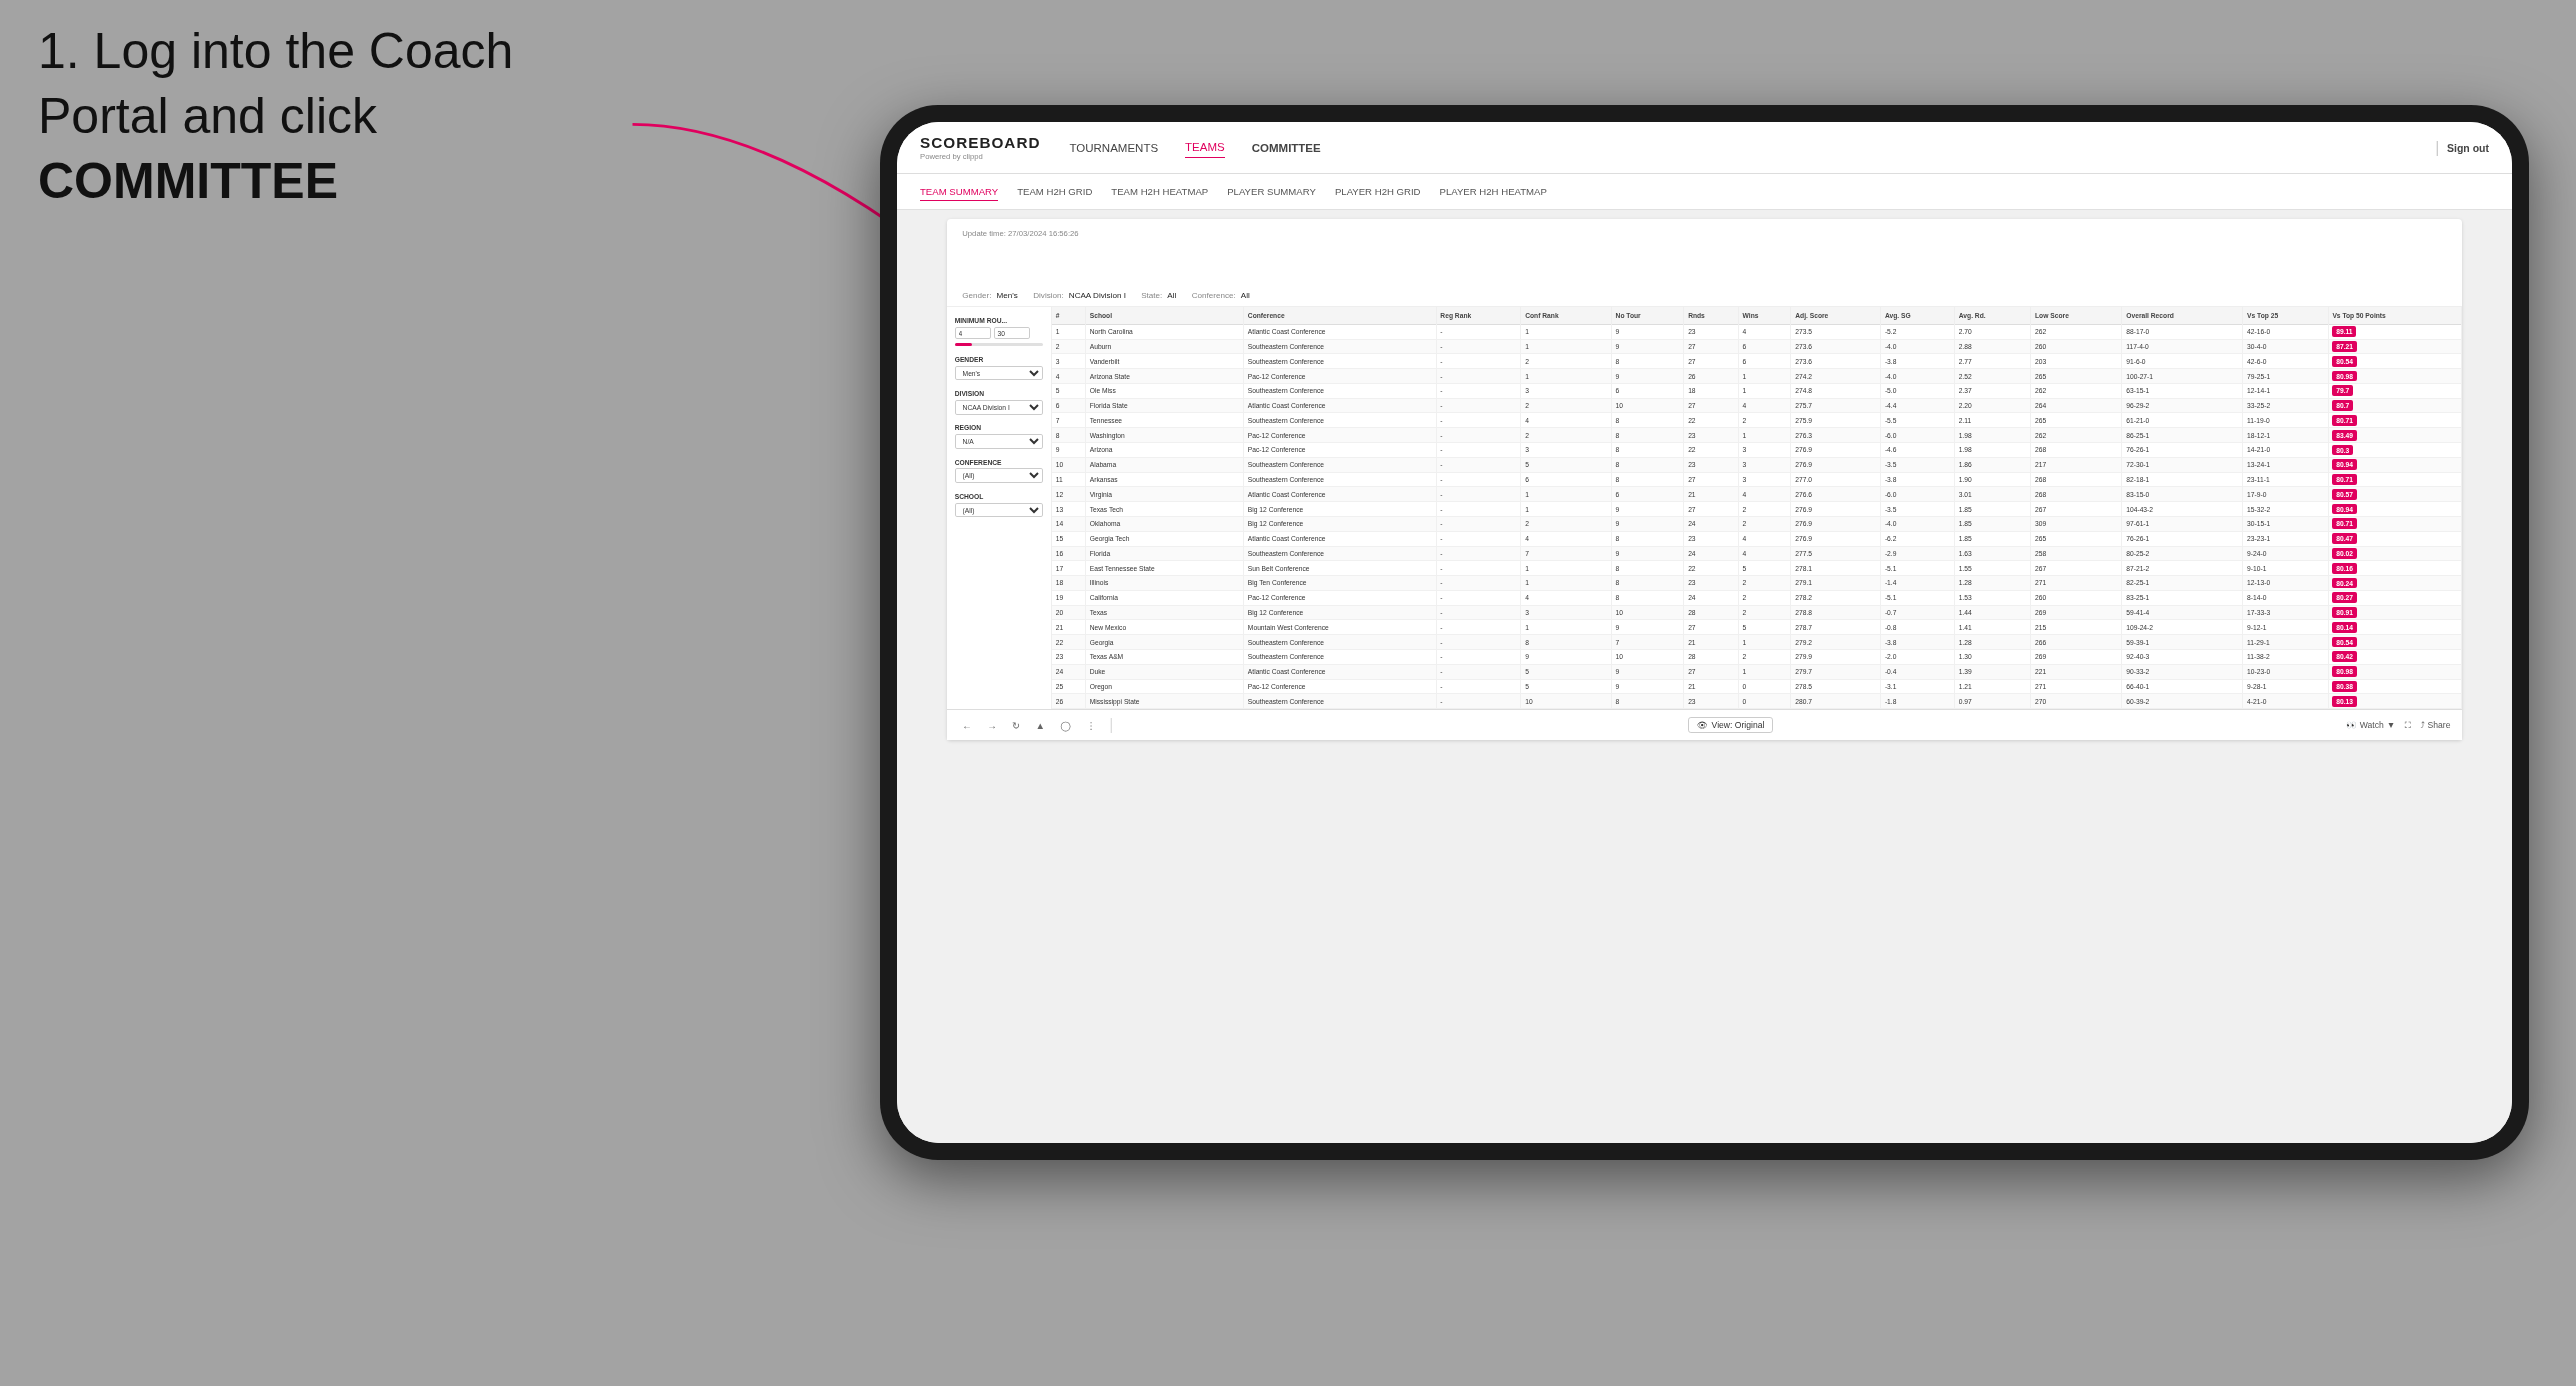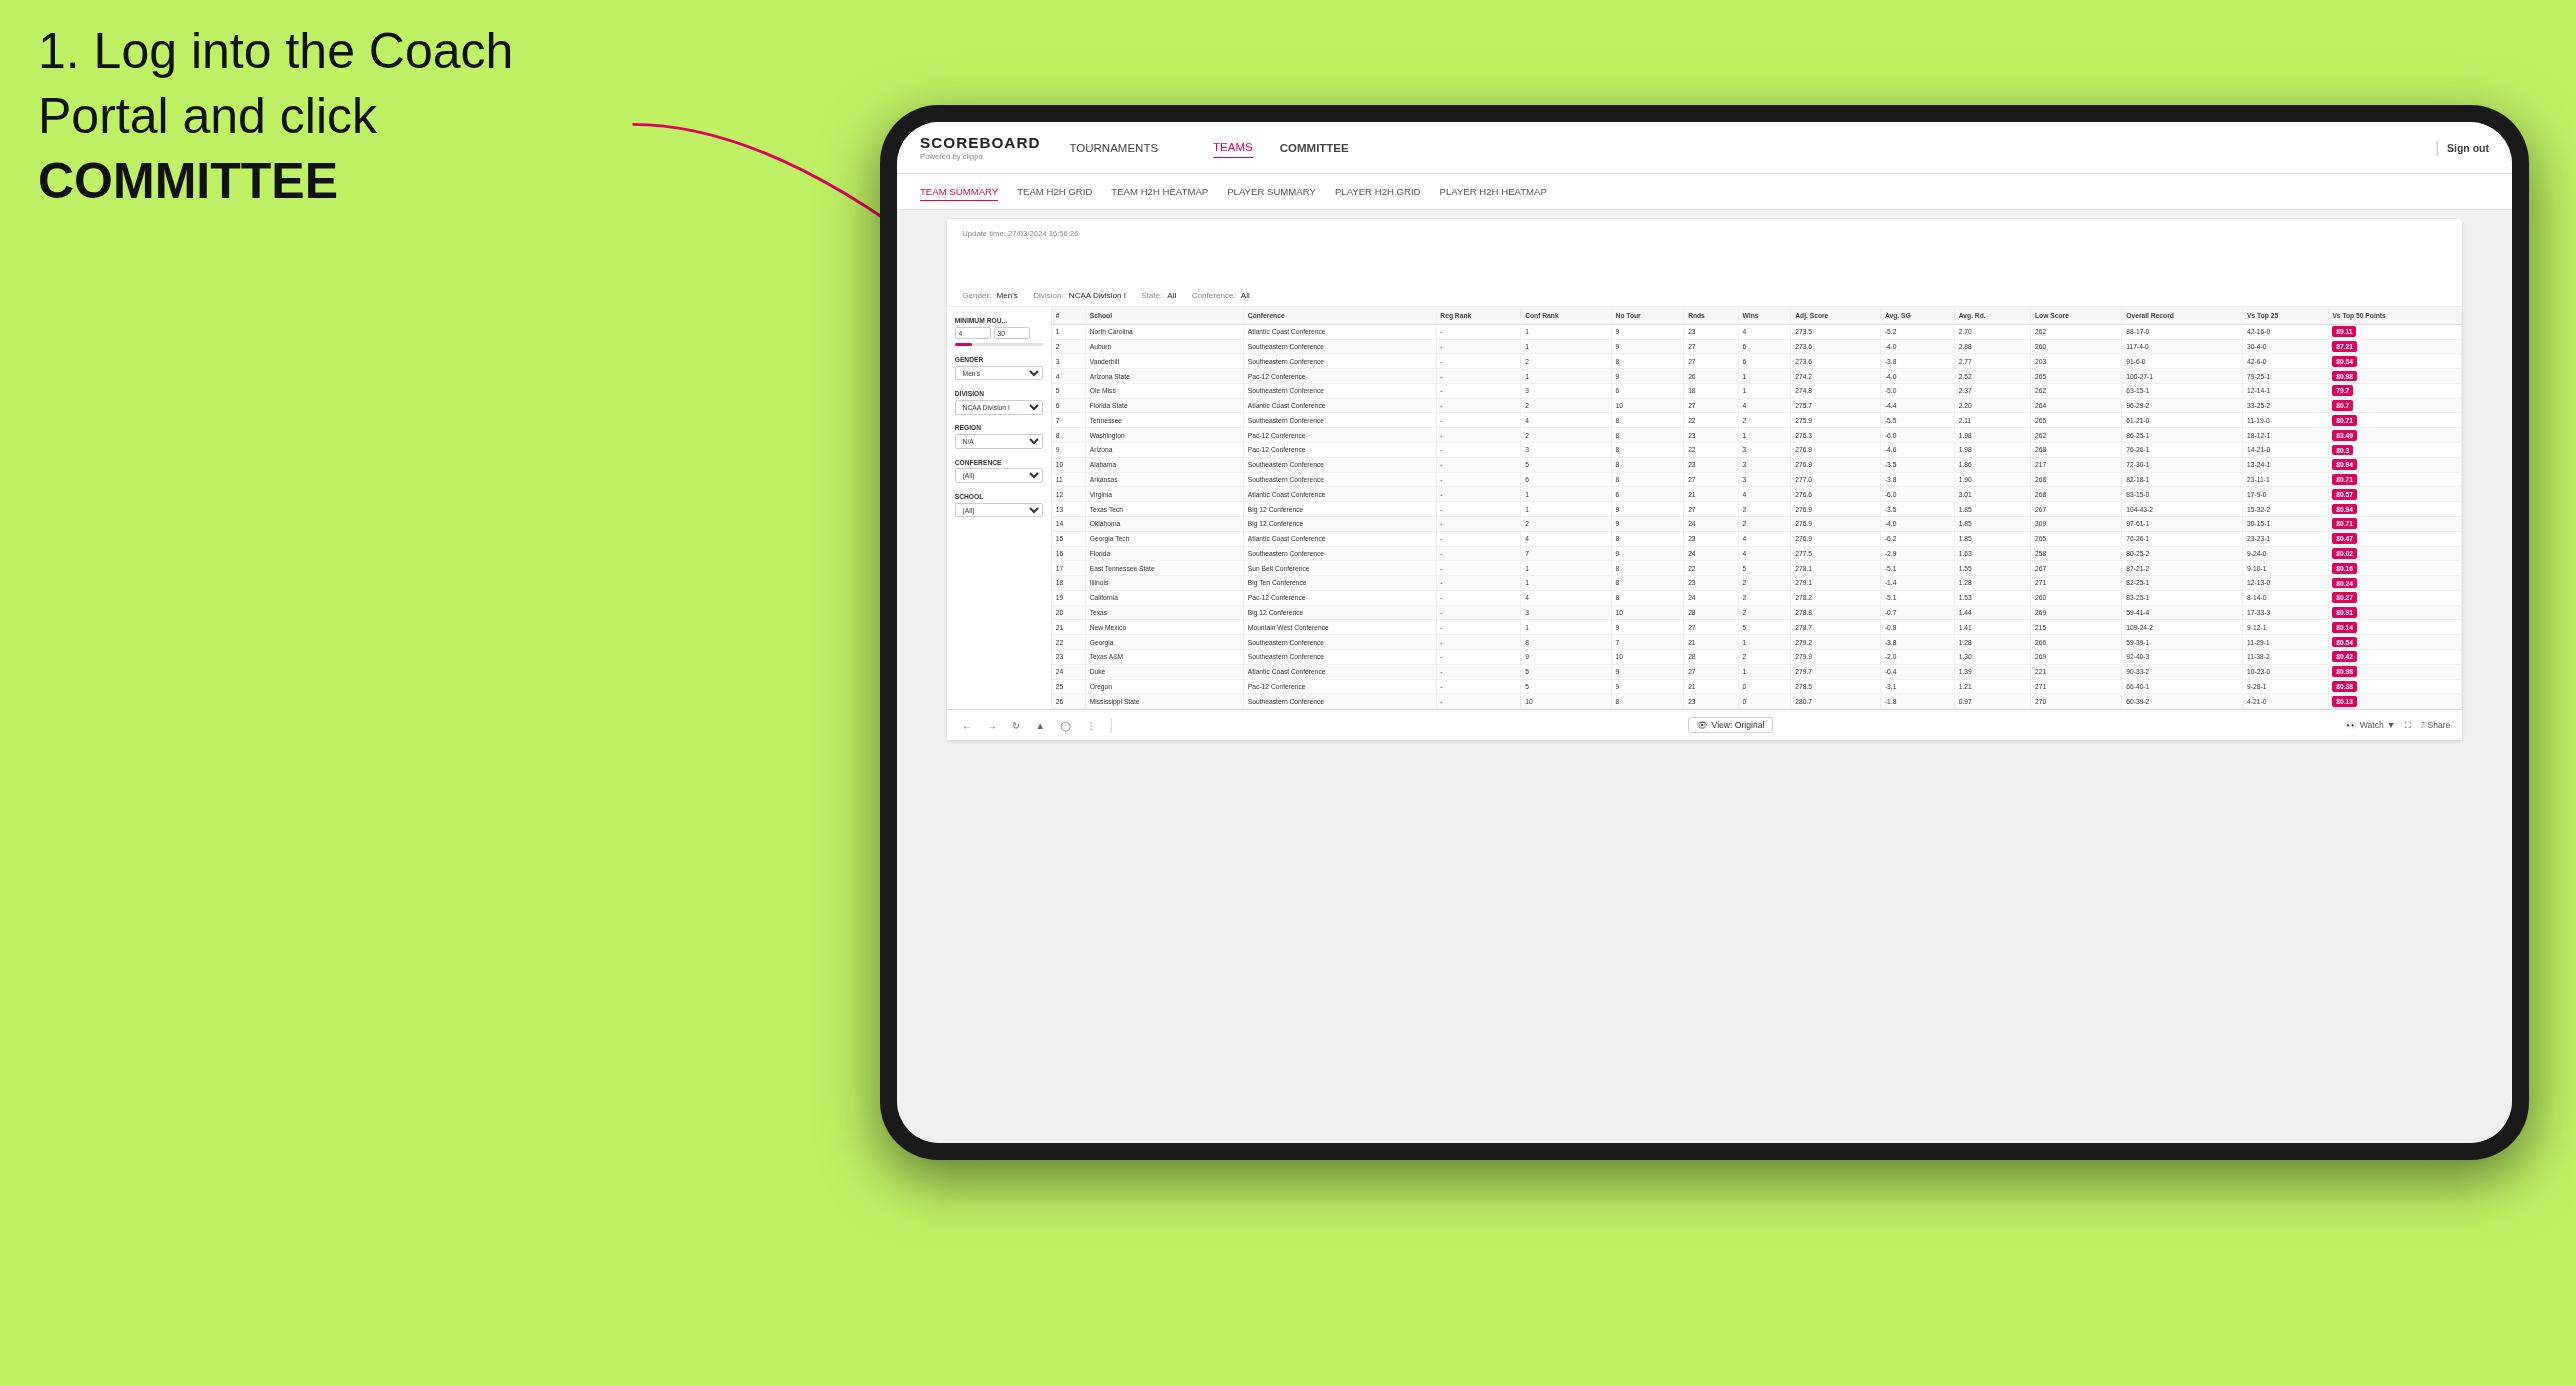--- a/index.html
+++ b/index.html
@@ -112,21 +112,20 @@
     .nav-link {
       font-size: 11.5px;
       color: #444;
       cursor: pointer;
       text-decoration: none;
       padding: 3.8px 0;
     }
     .nav-link.active {
       color: #e0005e;
       border-bottom: 1.9px solid #e0005e;
-      margin-left: 28px;
     }
     .nav-link.committee-link {
       color: #444;
       font-weight: 600;
     }
     .nav-spacer { flex: 1; }
     .sign-out {
       font-size: 10.5px;
       color: #444;
       cursor: pointer;
@@ -354,21 +353,21 @@
       display: flex;
       align-items: center;
       gap: 2.9px;
       font-size: 8.6px;
       color: #555;
     }
   </style>
 </head>
 <body>
 
-<div style="position:relative; width:2576px; min-height:1386px; background:#bef264;">
+<div style="position:relative; width:2576px; min-height:1386px; background:#a3a3a3;">
 
   <div class="instruction-area">
     <p class="instruction-title">
       <span>1.</span>
       <span> Log into the Coach Portal and click </span><strong>COMMITTEE</strong>
     </p>
   </div>
 
   <div class="arrow-container">
     <svg viewBox="0 0 480 200" xmlns="http://www.w3.org/2000/svg">

